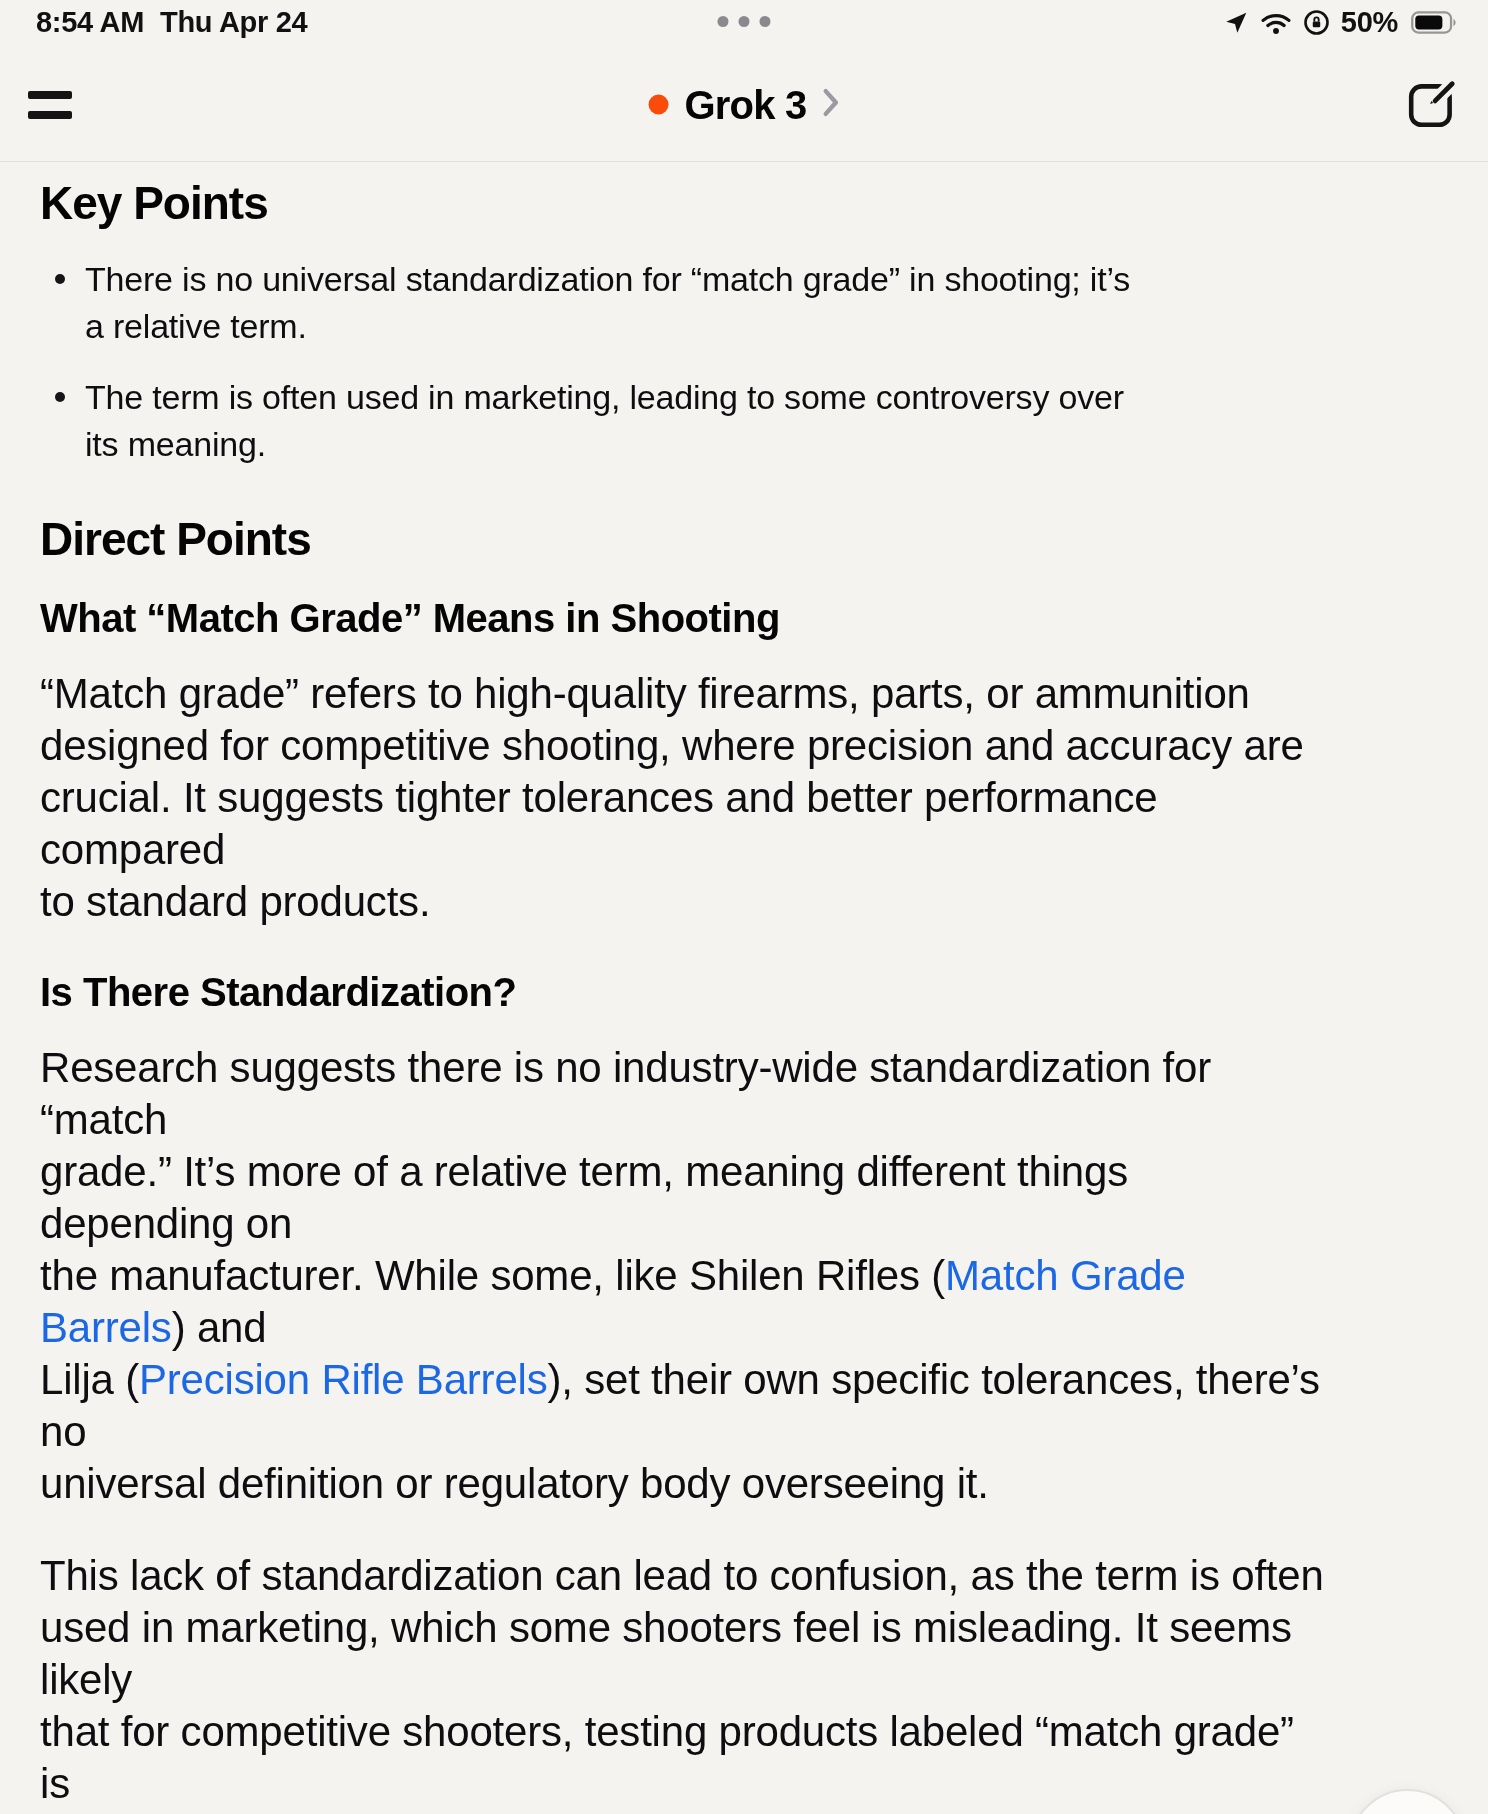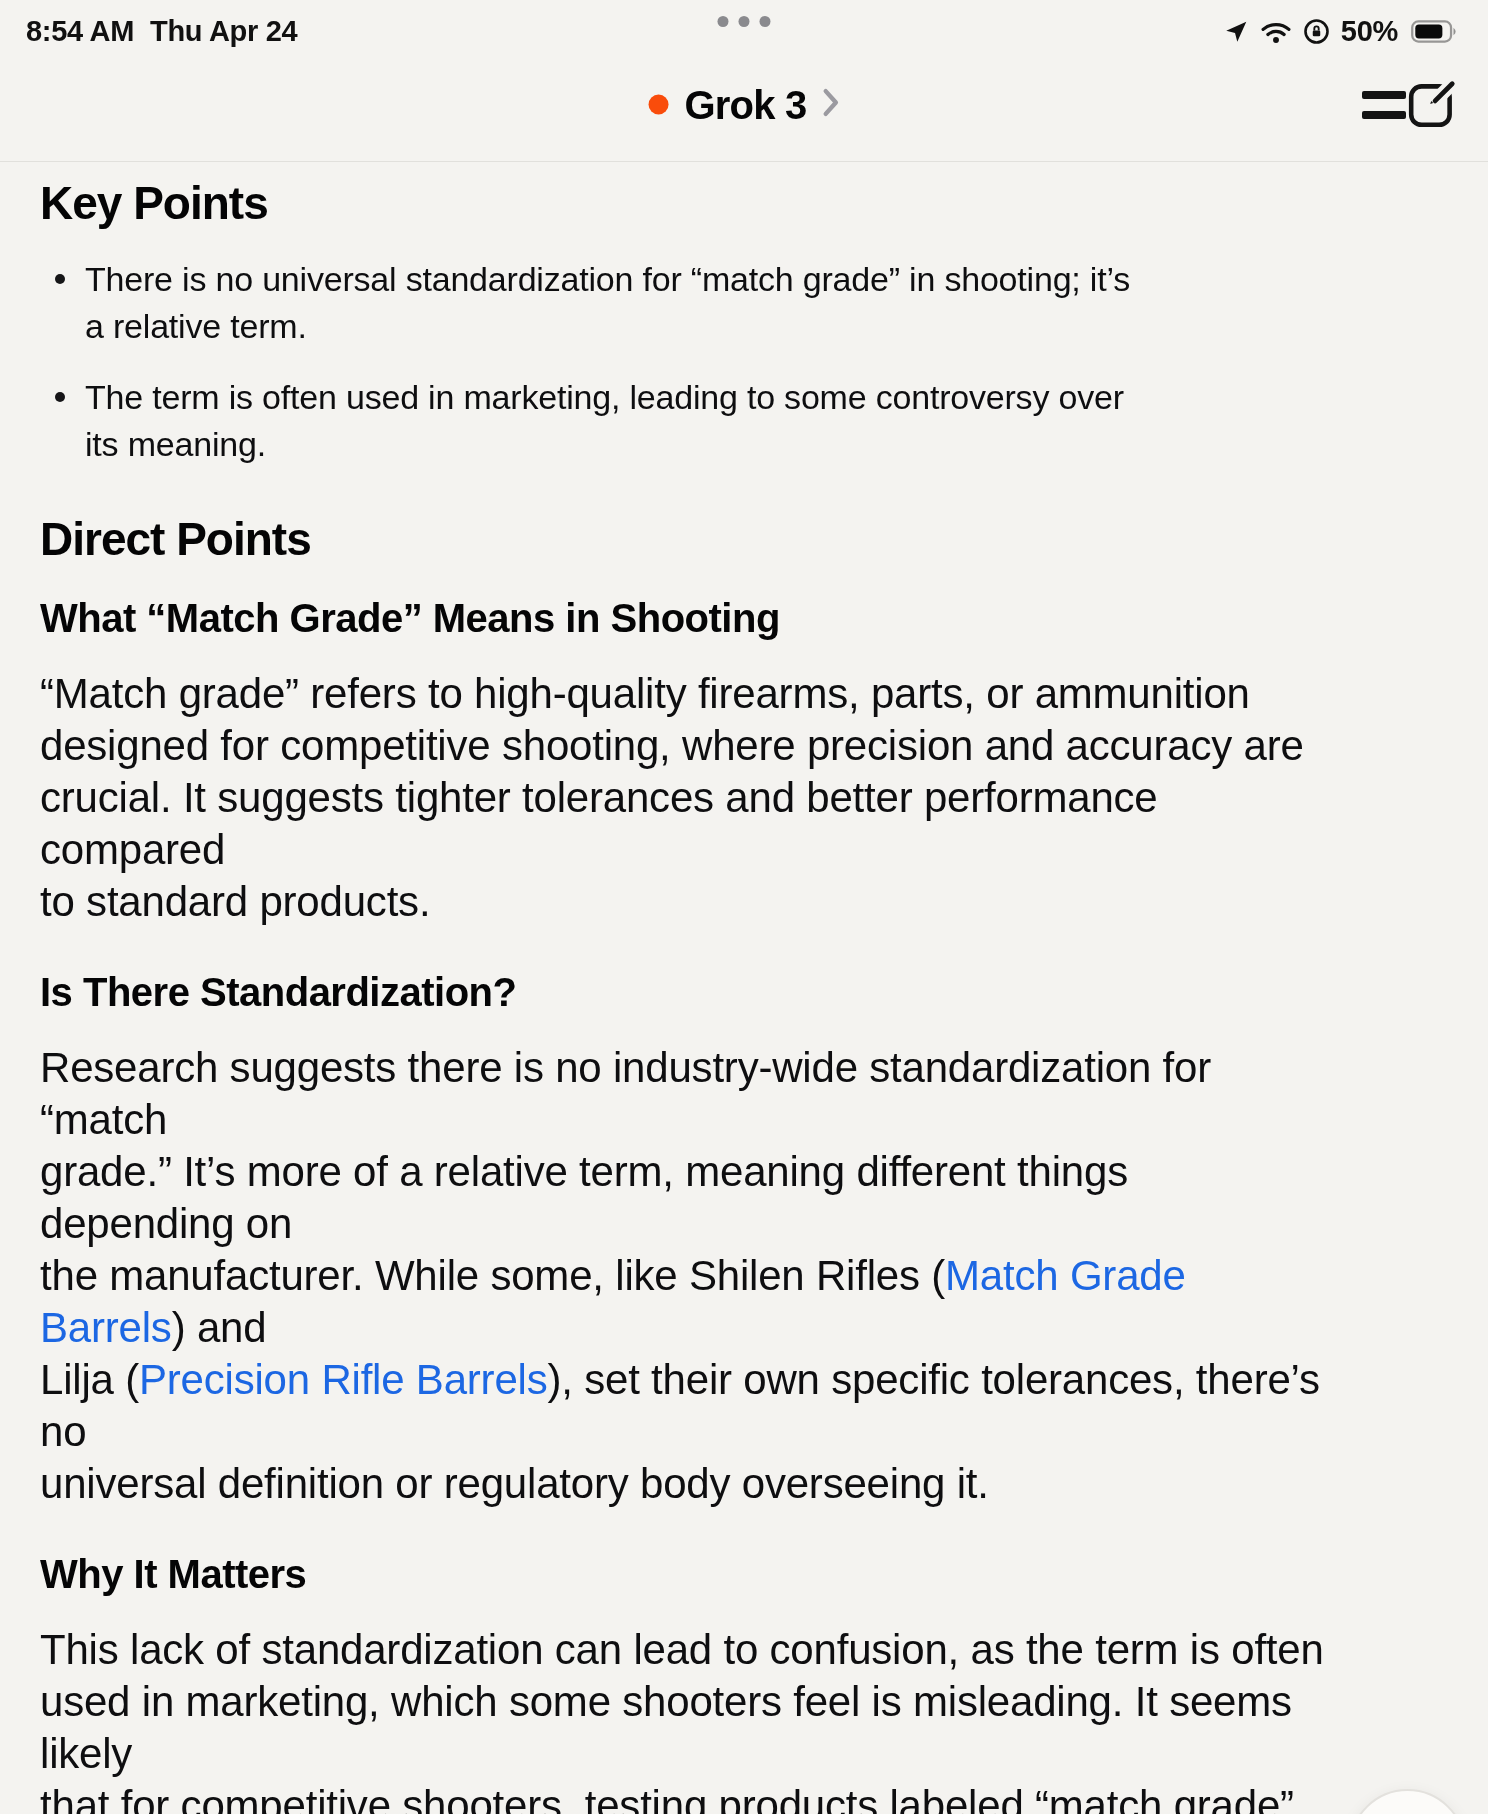--- a/index.html
+++ b/index.html
@@ -9,39 +9,39 @@
     font-family:"Liberation Sans","DejaVu Sans",sans-serif;
     color:#0e0e10;
     overflow:hidden;
     position:relative;
   }
   .screen{width:1488px;height:1814px;position:relative;}
 
   
   .status-bar{
     height:48px;
-    display:flex;align-items:flex-end;justify-content:space-between;
-    padding:6px 30px 0 26px;box-sizing:border-box;
+    display:flex;align-items:flex-start;justify-content:space-between;
+    padding:6px 30px 0 36px;box-sizing:border-box;
     position:relative;
   }
   .status-left{display:flex;gap:16px;align-items:center;
     font-size:29px;font-weight:700;letter-spacing:-0.3px;color:#111;}
   .status-center{
     position:absolute;left:50%;top:16px;transform:translateX(-50%);
     display:flex;gap:10px;align-items:center;cursor:pointer;
   }
   .mt-dot{width:11px;height:11px;border-radius:50%;background:#8a8a8e;}
   .status-right{display:flex;gap:11px;align-items:center;}
   .status-right svg{display:block;}
   .batt-pct{font-size:29px;font-weight:700;letter-spacing:-0.3px;color:#111;margin-right:2px;}
 
   
   .nav-bar{
     height:114px;
-    display:flex;align-items:center;justify-content:flex-end;
+    display:flex;align-items:center;justify-content:space-between;
     padding:0 28px;box-sizing:border-box;
     border-bottom:1px solid #e1e0dc;
     position:relative;
   }
   .menu-btn{
     background:none;border:none;padding:0;cursor:pointer;
     display:flex;flex-direction:column;gap:12px;
   }
   .menu-btn .bar{width:44px;height:8px;background:#141414;border-radius:2px;display:block;}
   .nav-center{
@@ -181,21 +181,20 @@
       <h3 class="md-h3">What “Match Grade” Means in Shooting</h3>
       <p class="md-p">“Match grade” refers to high-quality firearms, parts, or ammunition<br>designed for competitive shooting, where precision and accuracy are<br>crucial. It suggests tighter tolerances and better performance compared<br>to standard products.</p>
     </section>
 
     <section>
       <h3 class="md-h3">Is There Standardization?</h3>
       <p class="md-p">Research suggests there is no industry-wide standardization for “match<br>grade.” It’s more of a relative term, meaning different things depending on<br>the manufacturer. While some, like Shilen Rifles (<a class="inline-link" href="#">Match Grade Barrels</a>) and<br>Lilja (<a class="inline-link" href="#">Precision Rifle Barrels</a>), set their own specific tolerances, there’s no<br>universal definition or regulatory body overseeing it.</p>
     </section>
 
     <section>
-      <h3 class="md-h3">Why It Matters</h3>
       <p class="md-p">This lack of standardization can lead to confusion, as the term is often<br>used in marketing, which some shooters feel is misleading. It seems likely<br>that for competitive shooters, testing products labeled “match grade” is<br>key to finding what works best for their needs.</p>
     </section>
 
   </div>
 
   <div class="fab"></div>
 
 </div>
 
 </body></html>

